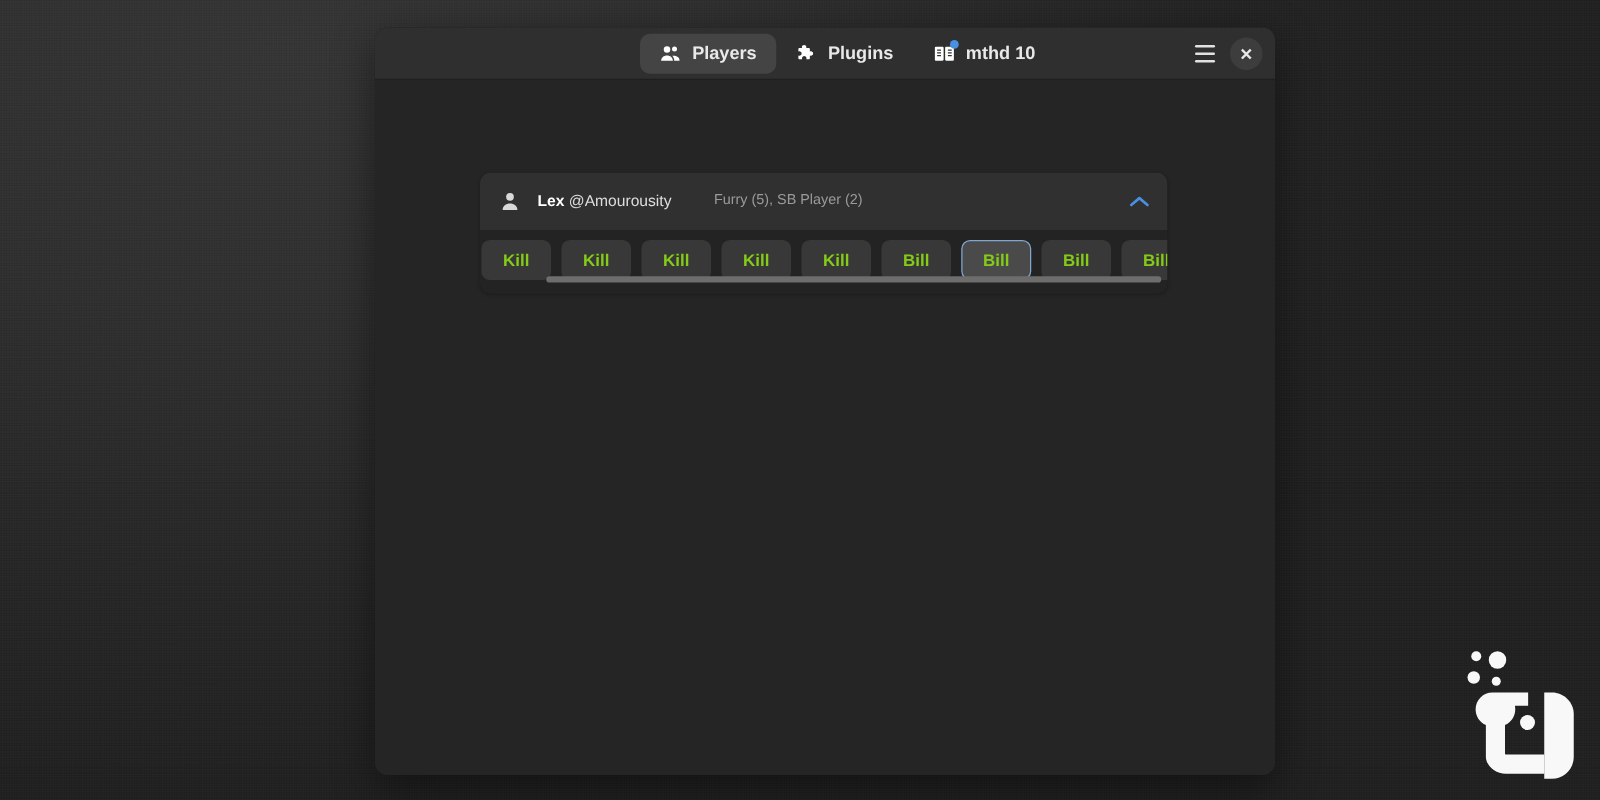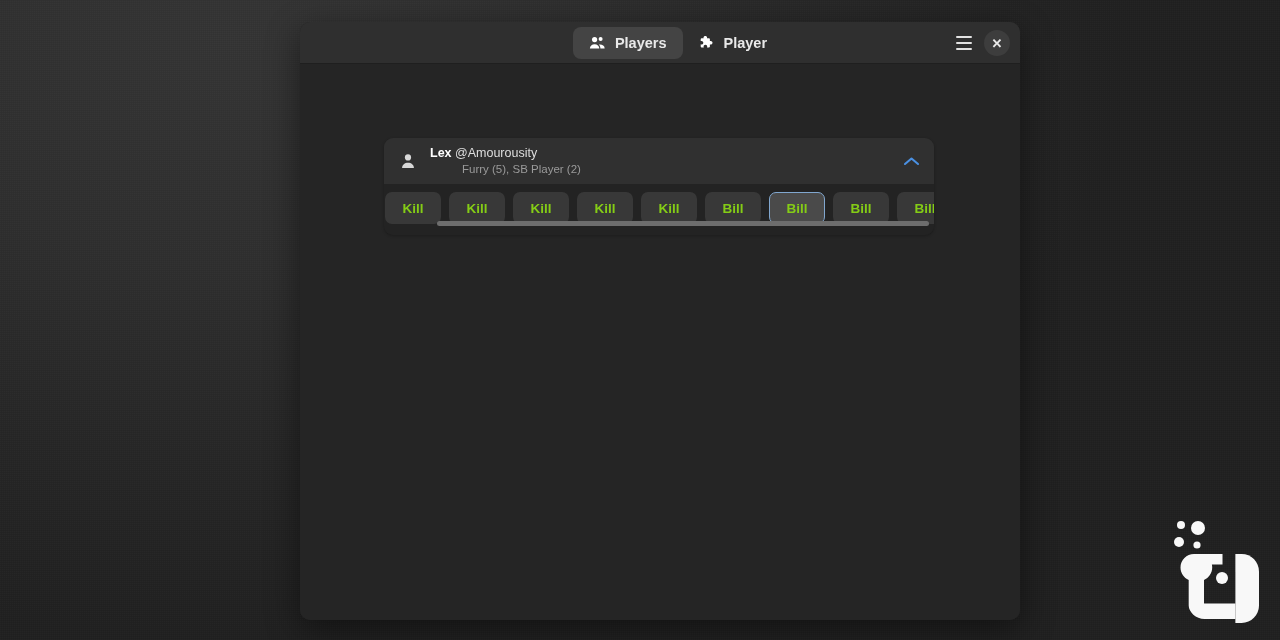--- a/index.html
+++ b/index.html
@@ -79,21 +79,21 @@
   }
   .card-head{
     display:flex; align-items:center;
     height:46px; padding:0 14px 0 12px;
     background:#303030; cursor:pointer;
   }
   .avatar{
     width:24px; height:24px; display:flex; align-items:center; justify-content:center;
     flex:0 0 24px; margin-right:10px;
   }
-  .names{ flex:1 1 auto; display:flex; flex-direction:column; gap:2px; line-height:1.15; }
+  .names{ flex:1 1 auto; display:flex; flex-direction:row; gap:2px; line-height:1.15; }
   .nrow{ font-size:12.5px; color:#dcdcdc; }
   .nrow .nick{ font-weight:bold; color:#ffffff; }
   .nrow .handle{ font-weight:normal; color:#dedede; }
   .subtitle{ font-size:11.5px; color:#9a9a9a;margin-left:32px; }
   .chev{ flex:0 0 auto; display:flex; align-items:center; }
 
   .btnrow-wrap{ position:relative; background:#232323; padding:8px 0 0 0; height:51px; overflow:hidden; }
   .btnrow{
     position:absolute; left:-7px; top:8px;
     display:flex; align-items:center; gap:8px; padding:0 8px;
@@ -142,23 +142,33 @@
           </span>
           <span>Players</span>
         </div>
 
         <div class="tab">
           <span class="ico">
             <svg width="16" height="16" viewBox="0 0 16 16" fill="#ffffff">
               <path d="M6.3 1.0c1.0 0 1.8.7 1.8 1.6 0 .3-.1.5-.2.7h2.1c.5 0 .9.4.9.9v2.0c.2-.1.5-.2.8-.2 1.0 0 1.8.8 1.8 1.8s-.8 1.8-1.8 1.8c-.3 0-.6-.1-.8-.2v2.1c0 .5-.4.9-.9.9H8.0c.1-.2.2-.5.2-.8 0-1.0-.8-1.8-1.8-1.8s-1.8.8-1.8 1.8c0 .3.1.6.2.8H2.6c-.5 0-.9-.4-.9-.9V9.3c.2.1.5.2.8.2 1.0 0 1.8-.8 1.8-1.8S3.5 5.9 2.5 5.9c-.3 0-.6.1-.8.2V4.2c0-.5.4-.9.9-.9h2.1c-.1-.2-.2-.4-.2-.7 0-.9.8-1.6 1.8-1.6z"></path>
             </svg>
           </span>
-          <span>Player</span>
-        </div>
-
+          <span>Plugins</span>
+        </div>
+
+        <div class="tab">
+          <span class="ico">
+            <svg width="17" height="16" viewBox="0 0 17 16" fill="#ffffff">
+              <path d="M1.6 2.3h5.3c.6 0 1.0.4 1.0 1.0v9.3c0 .5-.4.9-.9.9H1.6c-.4 0-.7-.3-.7-.7V3.0c0-.4.3-.7.7-.7zm1.1 2.2v1.0h3.1v-1.0zm0 2.2v1.0h3.1v-1.0zm0 2.2v1.0h3.1v-1.0z"></path>
+              <path d="M10.1 2.3h5.3c.4 0 .7.3.7.7v9.8c0 .4-.3.7-.7.7h-5.4c-.5 0-.9-.4-.9-.9V3.3c0-.6.4-1.0 1.0-1.0zm1.2 2.2v1.0h3.1v-1.0zm0 2.2v1.0h3.1v-1.0zm0 2.2v1.0h3.1v-1.0z"></path>
+            </svg>
+            <span class="dot-badge"></span>
+          </span>
+          <span>mthd 10</span>
+        </div>
 
       </div>
 
       <div class="win-ctrls">
         <div class="hamb">
           <i></i>
             <i></i>
             <i></i>
         </div>
         <div class="closebtn">✕</div>

